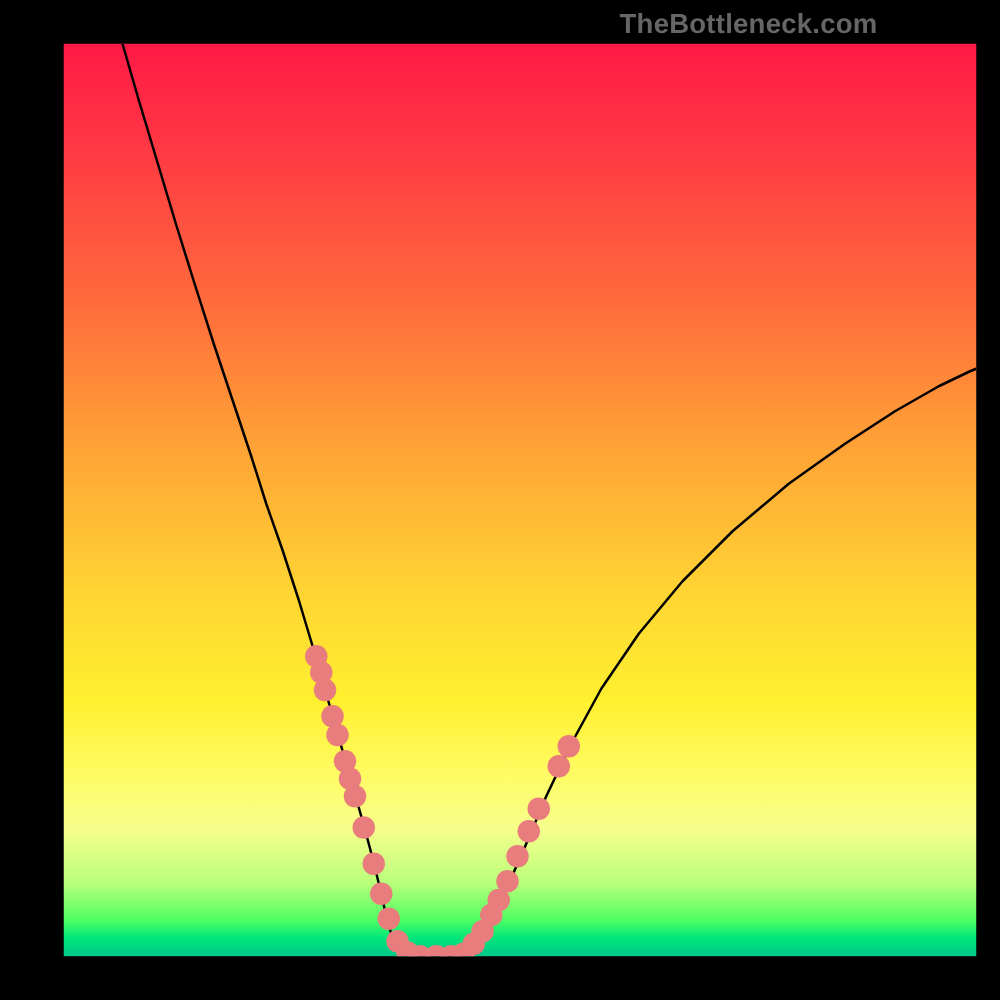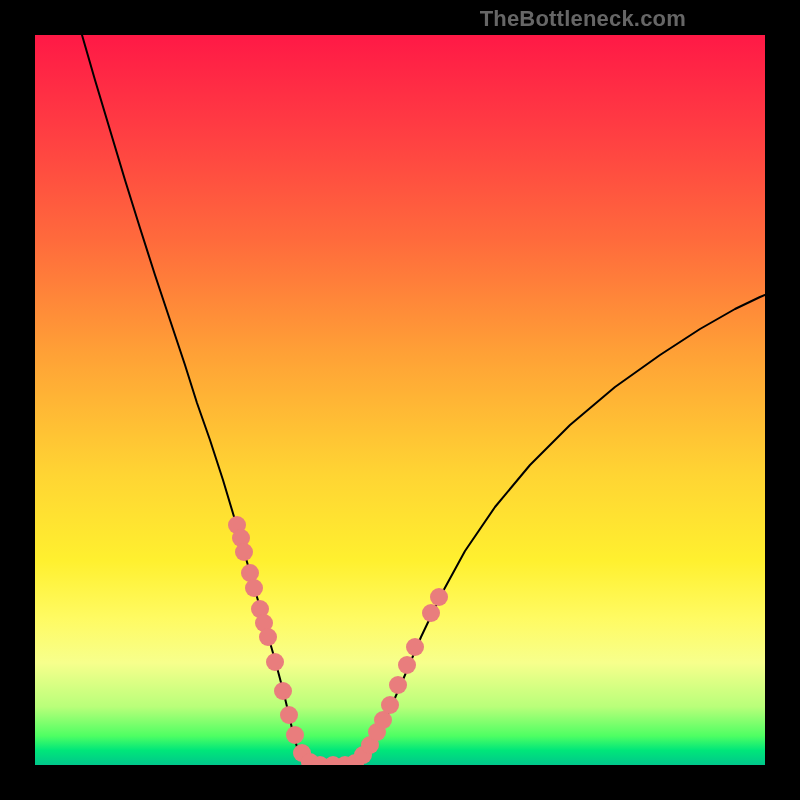--- a/index.html
+++ b/index.html
@@ -6,21 +6,21 @@
     margin: 0;
     padding: 0;
     width: 800px;
     height: 800px;
     background: #000;
     overflow: hidden;
     font-family: Arial, Helvetica, sans-serif;
   }
   .frame {
     position: absolute;
-    left: 0;
+    left: 16px;
     top: 0;
     width: 696px;
     height: 800px;
     background: #000;
   }
   .plot {
     position: absolute;
     left: 35px;
     top: 35px;
     width: 730px;

